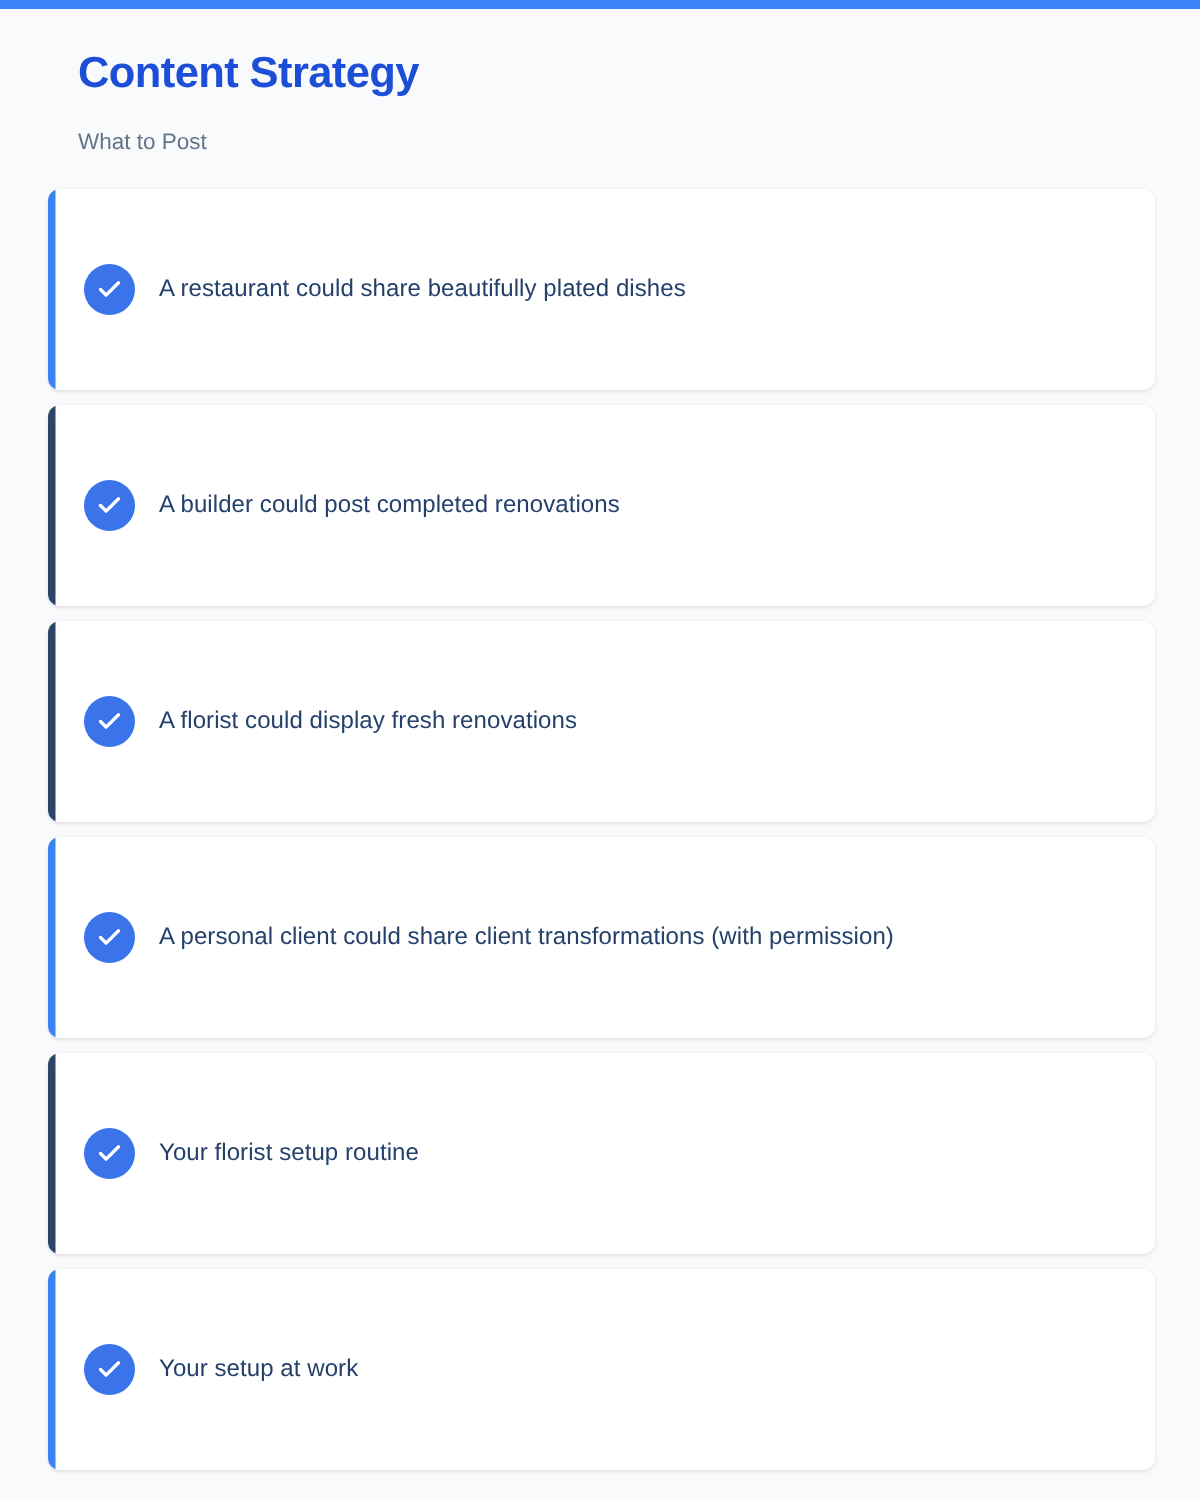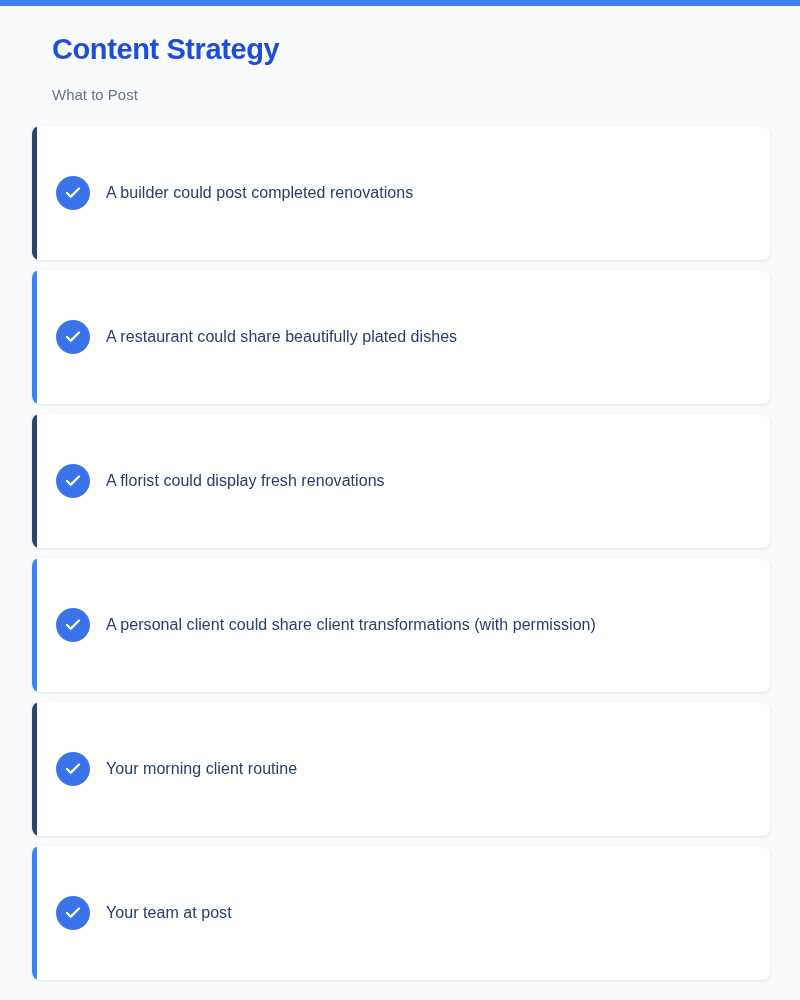--- a/index.html
+++ b/index.html
@@ -122,36 +122,36 @@
 
 <div class="page">
 
   <div class="header">
     <div class="page-title">Content Strategy</div>
     <div class="page-subtitle">What to Post</div>
   </div>
 
   <div class="card-list">
 
+    <div class="card accent-blue">
+      <span class="check-icon">
+        <svg width="18" height="18" viewBox="0 0 24 24" fill="none" stroke="#ffffff" stroke-width="3" stroke-linecap="round" stroke-linejoin="round">
+          <polyline points="20 6 9 17 4 12"></polyline>
+        </svg>
+      </span>
+      <span class="card-text">A restaurant could share beautifully plated dishes</span>
+    </div>
+
     <div class="card accent-dark">
       <span class="check-icon">
         <svg width="18" height="18" viewBox="0 0 24 24" fill="none" stroke="#ffffff" stroke-width="3" stroke-linecap="round" stroke-linejoin="round">
           <polyline points="20 6 9 17 4 12"></polyline>
         </svg>
       </span>
       <span class="card-text">A builder could post completed renovations</span>
-    </div>
-
-    <div class="card accent-blue">
-      <span class="check-icon">
-        <svg width="18" height="18" viewBox="0 0 24 24" fill="none" stroke="#ffffff" stroke-width="3" stroke-linecap="round" stroke-linejoin="round">
-          <polyline points="20 6 9 17 4 12"></polyline>
-        </svg>
-      </span>
-      <span class="card-text">A restaurant could share beautifully plated dishes</span>
     </div>
 
     <div class="card accent-dark">
       <span class="check-icon">
         <svg width="18" height="18" viewBox="0 0 24 24" fill="none" stroke="#ffffff" stroke-width="3" stroke-linecap="round" stroke-linejoin="round">
           <polyline points="20 6 9 17 4 12"></polyline>
         </svg>
       </span>
       <span class="card-text">A florist could display fresh renovations</span>
     </div>
@@ -164,26 +164,26 @@
       </span>
       <span class="card-text">A personal client could share client transformations (with permission)</span>
     </div>
 
     <div class="card accent-dark">
       <span class="check-icon">
         <svg width="18" height="18" viewBox="0 0 24 24" fill="none" stroke="#ffffff" stroke-width="3" stroke-linecap="round" stroke-linejoin="round">
           <polyline points="20 6 9 17 4 12"></polyline>
         </svg>
       </span>
-      <span class="card-text">Your morning client routine</span>
+      <span class="card-text">Your florist setup routine</span>
     </div>
 
     <div class="card accent-blue">
       <span class="check-icon">
         <svg width="18" height="18" viewBox="0 0 24 24" fill="none" stroke="#ffffff" stroke-width="3" stroke-linecap="round" stroke-linejoin="round">
           <polyline points="20 6 9 17 4 12"></polyline>
         </svg>
       </span>
-      <span class="card-text">Your team at post</span>
+      <span class="card-text">Your setup at work</span>
     </div>
 
   </div>
 </div>
 
 </body></html>

